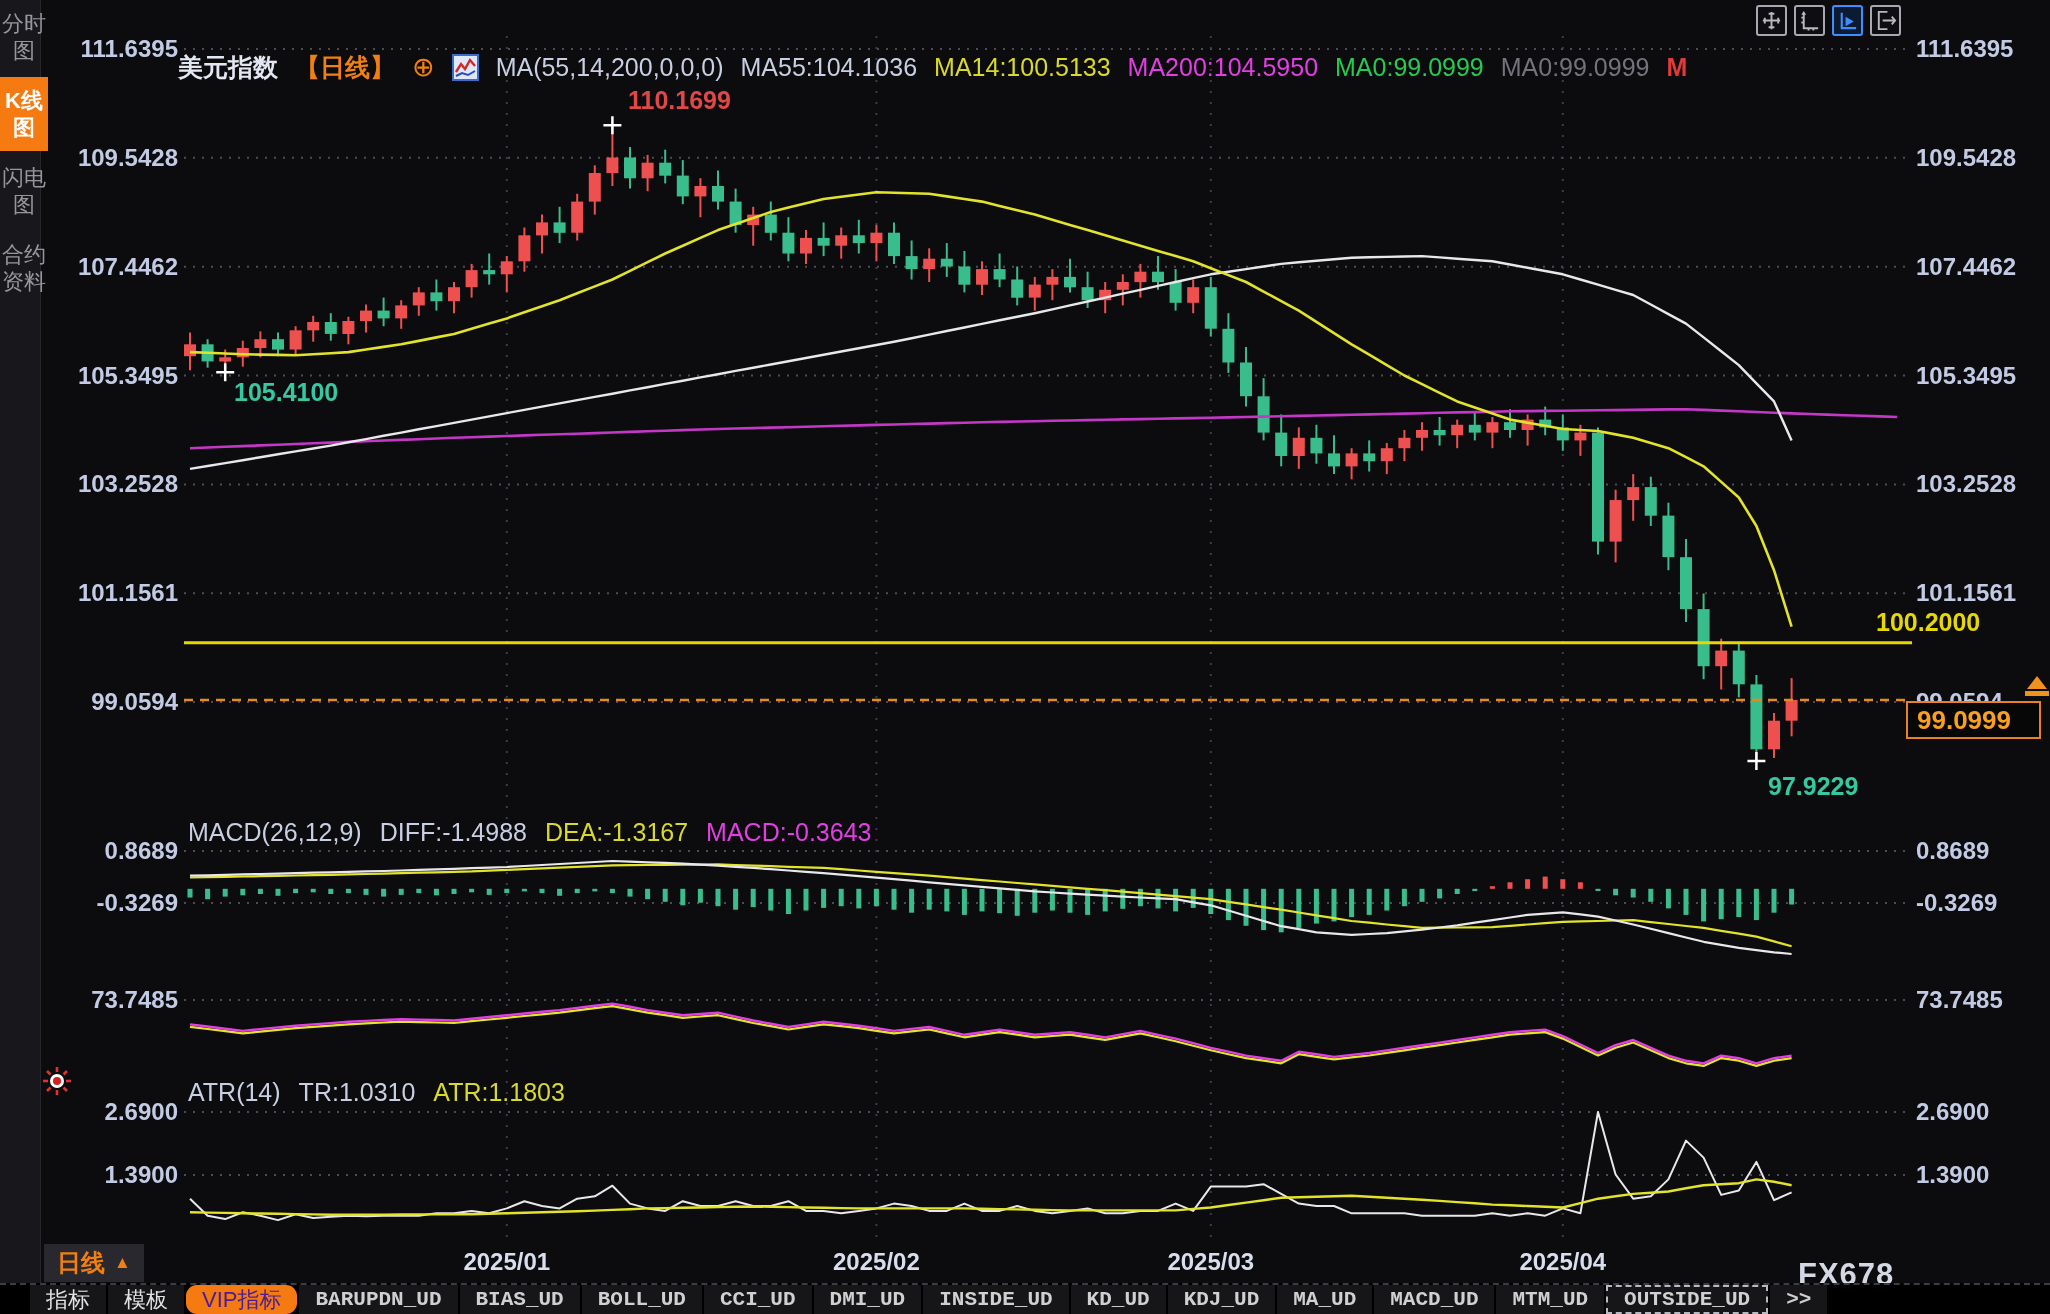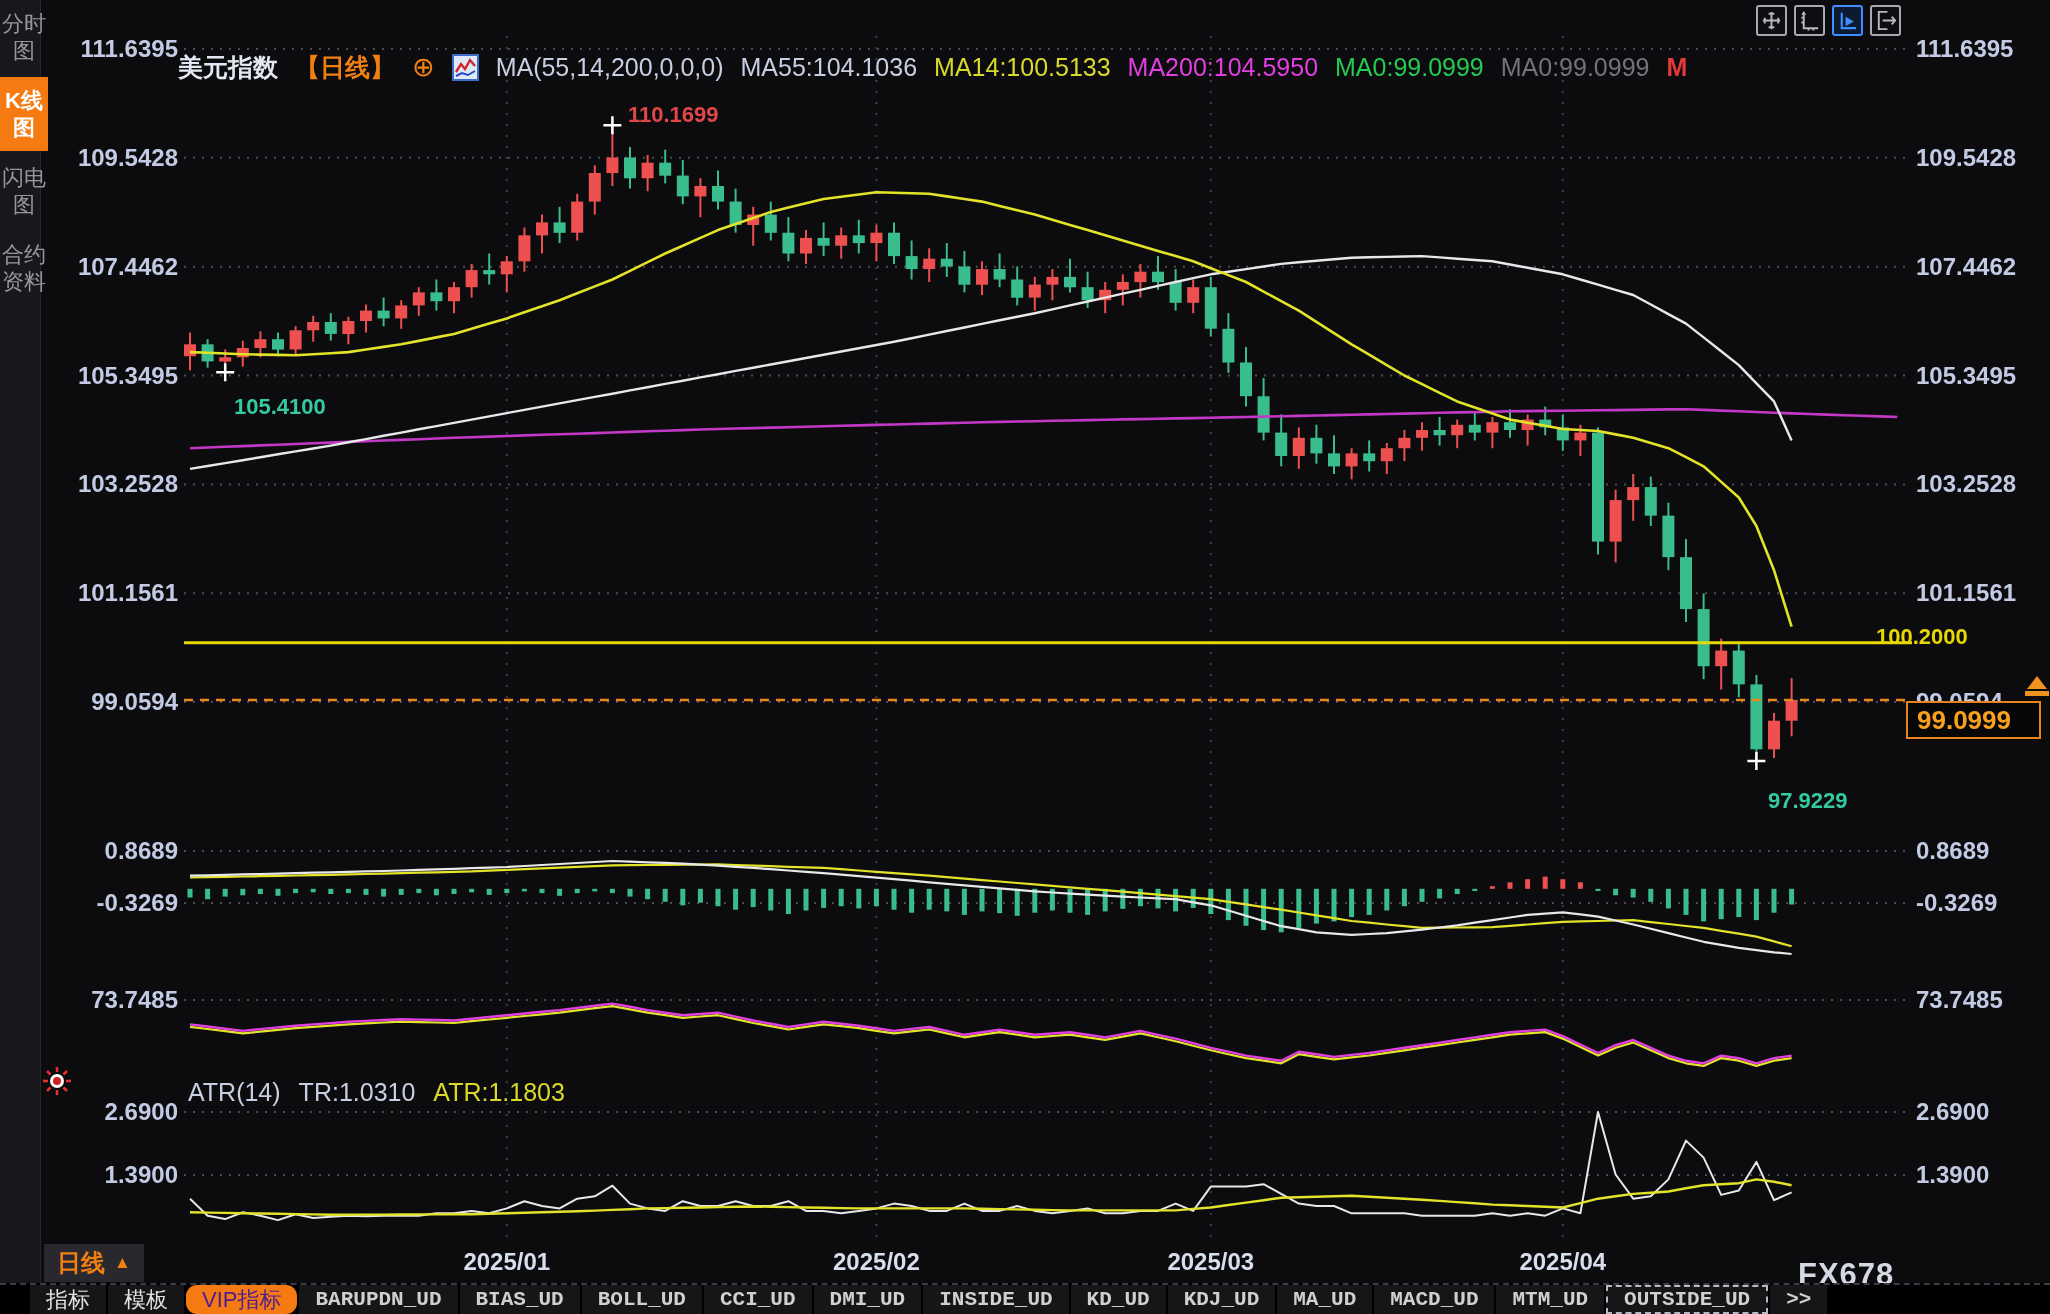--- a/index.html
+++ b/index.html
@@ -24,21 +24,21 @@
   .toolbar{position:absolute;left:1756px;top:5px;display:flex;gap:7px;z-index:8;}
   .tbtn{width:31px;height:31px;box-sizing:border-box;border:2px solid #a8a8b0;border-radius:3px;
         background:#0e0e12;display:flex;align-items:center;justify-content:center;cursor:pointer;}
   .tbtn.active{border-color:#3d8eff;background:#0d1b32;}
   
   .phead{position:absolute;left:188px;display:flex;gap:18px;font-size:25px;z-index:4;white-space:nowrap;}
   
   .axlbl{position:absolute;font-size:24px;font-weight:bold;color:#c3cbe4;z-index:3;white-space:nowrap;}
   .mon{color:#d8deee;text-align:center;}
   
-  .anno{position:absolute;font-size:22px;font-weight:bold;z-index:5;white-space:nowrap;margin-top:16px;}
+  .anno{position:absolute;font-size:25px;font-weight:bold;z-index:5;white-space:nowrap;}
   .red{color:#e04747;} .teal{color:#35c9a2;} .yellow{color:#e6d800;}
   .pricebox{position:absolute;left:1906px;top:701px;width:122px;height:34px;border:2px solid #e8821e;
             background:#070707;color:#f9a01e;font-size:26px;font-weight:bold;line-height:34px;
             padding-left:9px;z-index:6;}
   .axarrow{position:absolute;left:2027px;top:676px;width:0;height:0;z-index:6;
            border-left:10px solid transparent;border-right:10px solid transparent;
            border-bottom:13px solid #f0921e;}
   .axarrow-base{position:absolute;left:2025px;top:691px;width:24px;height:5px;background:#f0921e;z-index:6;}
   .burst{position:absolute;left:42px;top:1066px;z-index:6;}
   
@@ -448,20 +448,26 @@
       <path d="M10 8v10l8.5-5z" fill="#3d8eff"></path>
         </svg>
     </div>
     <div class="tbtn">
       <svg width="23" height="23" viewBox="0 0 24 24">
           <path d="M14 3H5v18h9M9 12h13M18.5 8l3.5 4-3.5 4" stroke="#b8b8c0" stroke-width="2" fill="none"></path>
         </svg>
     </div>
   </div>
 
+  <div class="phead" style="top:818px;">
+    <span class="c-wh">MACD(26,12,9)</span>
+    <span class="c-wh">DIFF:-1.4988</span>
+    <span class="c-ye">DEA:-1.3167</span>
+    <span class="c-mg">MACD:-0.3643</span>
+  </div>
 
 
   <div class="phead" style="top:1078px;align-items:center;">
     <span class="c-wh">ATR(14)</span>
     <span class="c-wh">TR:1.0310</span>
     <span class="c-ye">ATR:1.1803</span>
   </div>
 
   <div class="anno red" style="left:628px;top:86px;">110.1699</div>
   <div class="anno teal" style="left:234px;top:378px;">105.4100</div>

